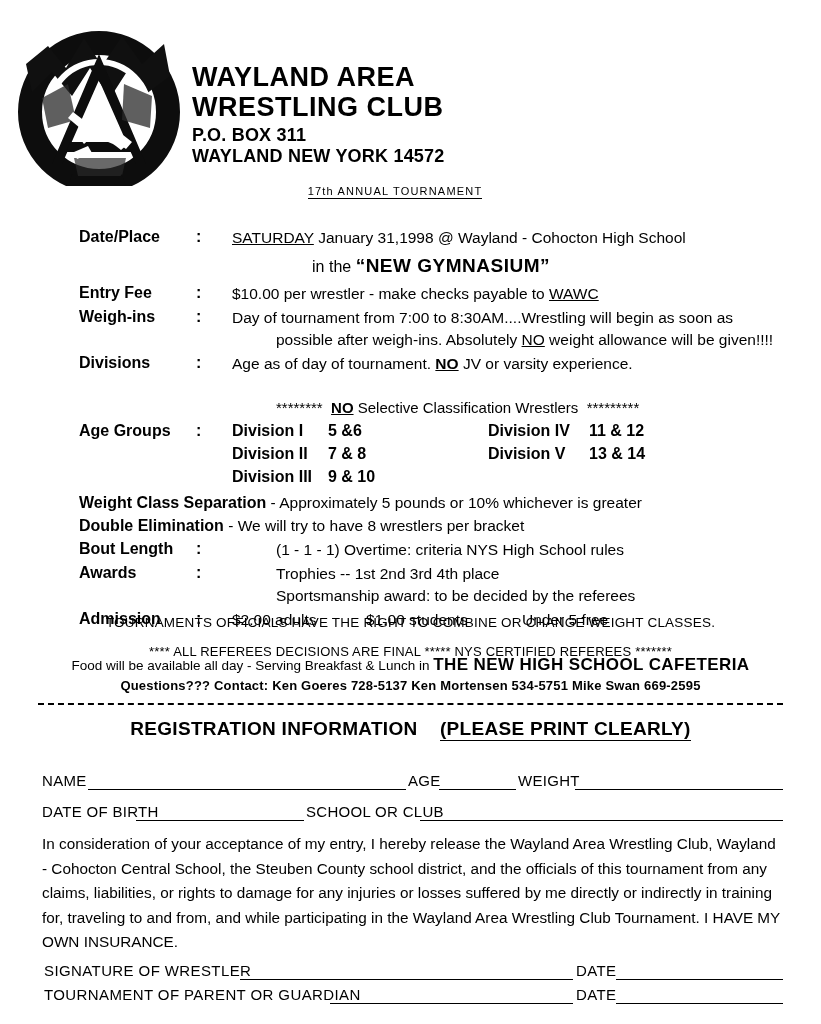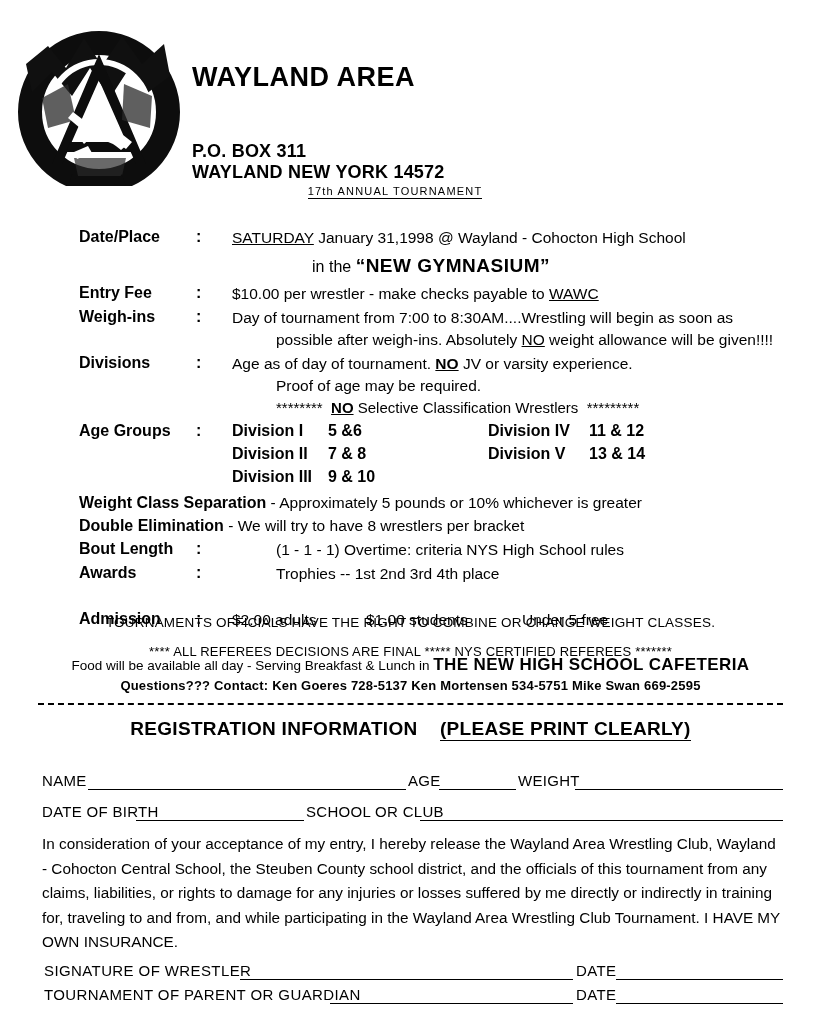--- a/index.html
+++ b/index.html
@@ -41,21 +41,20 @@
     line-height: 30px;
     letter-spacing: 0.5px;
   }
   .club-addr {
     position: absolute;
     left: 192px; top: 103px;
     font-weight: bold;
     font-size: 18px;
     line-height: 21px;
     letter-spacing: 0.2px;
-    margin-top: 16px;
   }
 
   
   .tourn-title {
     position: absolute;
     left: 0; top: 185px;
     width: 790px;
     text-align: center;
     font-size: 11px;
     letter-spacing: 1.2px;
@@ -259,20 +258,21 @@
             <path d="M70 122 l-14 6 l3 7 l15 -6 Z"></path>
           </g>
         </g>
 
         <path d="M54 150 l8 10 l-12 2 Z M104 150 l-8 10 l12 2 Z" fill="#0d0d0d"></path>
       </svg>
     </div>
 
     <div class="club-name">
       <div>WAYLAND AREA</div>
+      <div>WRESTLING CLUB</div>
     </div>
 
     <div class="club-addr">
       <div>P.O. BOX 311</div>
       <div>WAYLAND NEW YORK 14572</div>
     </div>
   </div>
 
   <div class="tourn-title">
     <span>17th  ANNUAL  TOURNAMENT</span>
@@ -297,21 +297,20 @@
       <span class="lbl" style="top:2px;">Weigh-ins</span>
       <span class="colon" style="top:2px;">:</span>
       <span class="val" style="top:3px;">Day of tournament from 7:00 to 8:30AM....Wrestling will begin as soon as</span>
       <span class="val-indent" style="top:25px;"><span>possible after weigh-ins. Absolutely </span><span class="u">NO</span><span> weight allowance will be given!!!!</span></span>
     </div>
 
     <div class="row" style="height:68px;">
       <span class="lbl" style="top:2px;">Divisions</span>
       <span class="colon" style="top:2px;">:</span>
       <span class="val" style="top:3px;"><span>Age as of day of tournament. </span><span class="b u">NO</span><span> JV or varsity experience.</span></span>
-      <span class="val-indent" style="top:25px;">Proof of age may be required.</span>
       <span class="stars-line" style="top:47px;"><span>********</span><span>&nbsp;&nbsp;</span><span class="b u">NO</span><span> Selective Classification Wrestlers </span><span>&nbsp;</span><span>*********</span></span>
     </div>
 
     <div class="row" style="height:72px;">
       <span class="lbl" style="top:2px;">Age Groups</span>
       <span class="colon" style="top:2px;">:</span>
 
       <span class="div-name" style="left:196px; top:2px;">Division I</span>
       <span class="div-ages" style="left:292px; top:2px;text-align:right;">5 &amp;6</span>
       <span class="div-name" style="left:452px; top:2px;">Division IV</span>
@@ -337,20 +336,21 @@
     <div class="row" style="height:24px;">
       <span class="lbl" style="top:2px;">Bout  Length</span>
       <span class="colon" style="top:2px;">:</span>
       <span class="val-indent" style="top:3px;">(1 - 1 - 1) Overtime: criteria NYS High School rules</span>
     </div>
 
     <div class="row" style="height:46px;">
       <span class="lbl" style="top:2px;">Awards</span>
       <span class="colon" style="top:2px;">:</span>
       <span class="val-indent" style="top:3px;">Trophies -- 1st  2nd  3rd  4th place</span>
+      <span class="val-indent" style="top:25px;">Sportsmanship award: to be decided by the referees</span>
     </div>
 
     <div class="row" style="height:24px;">
       <span class="lbl" style="top:2px;">Admission</span>
       <span class="colon" style="top:2px;">:</span>
       <span class="val" style="top:3px;">$2.00 adults</span>
       <span class="val" style="left:330px; top:3px;">$1.00 students</span>
       <span class="val" style="left:486px; top:3px;">Under 5 free</span>
     </div>
 

